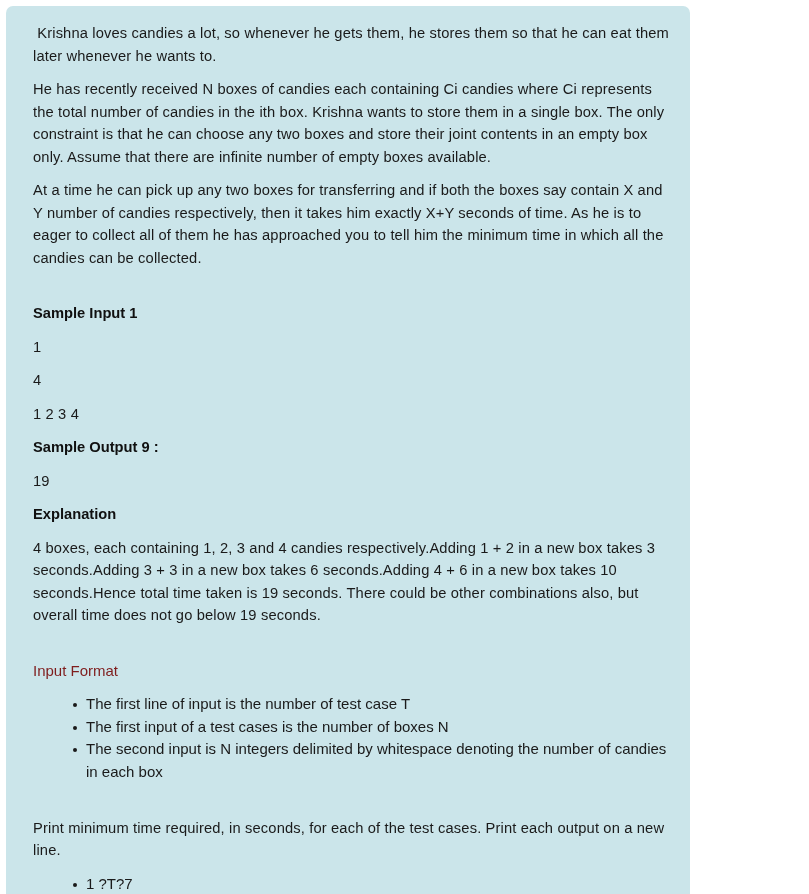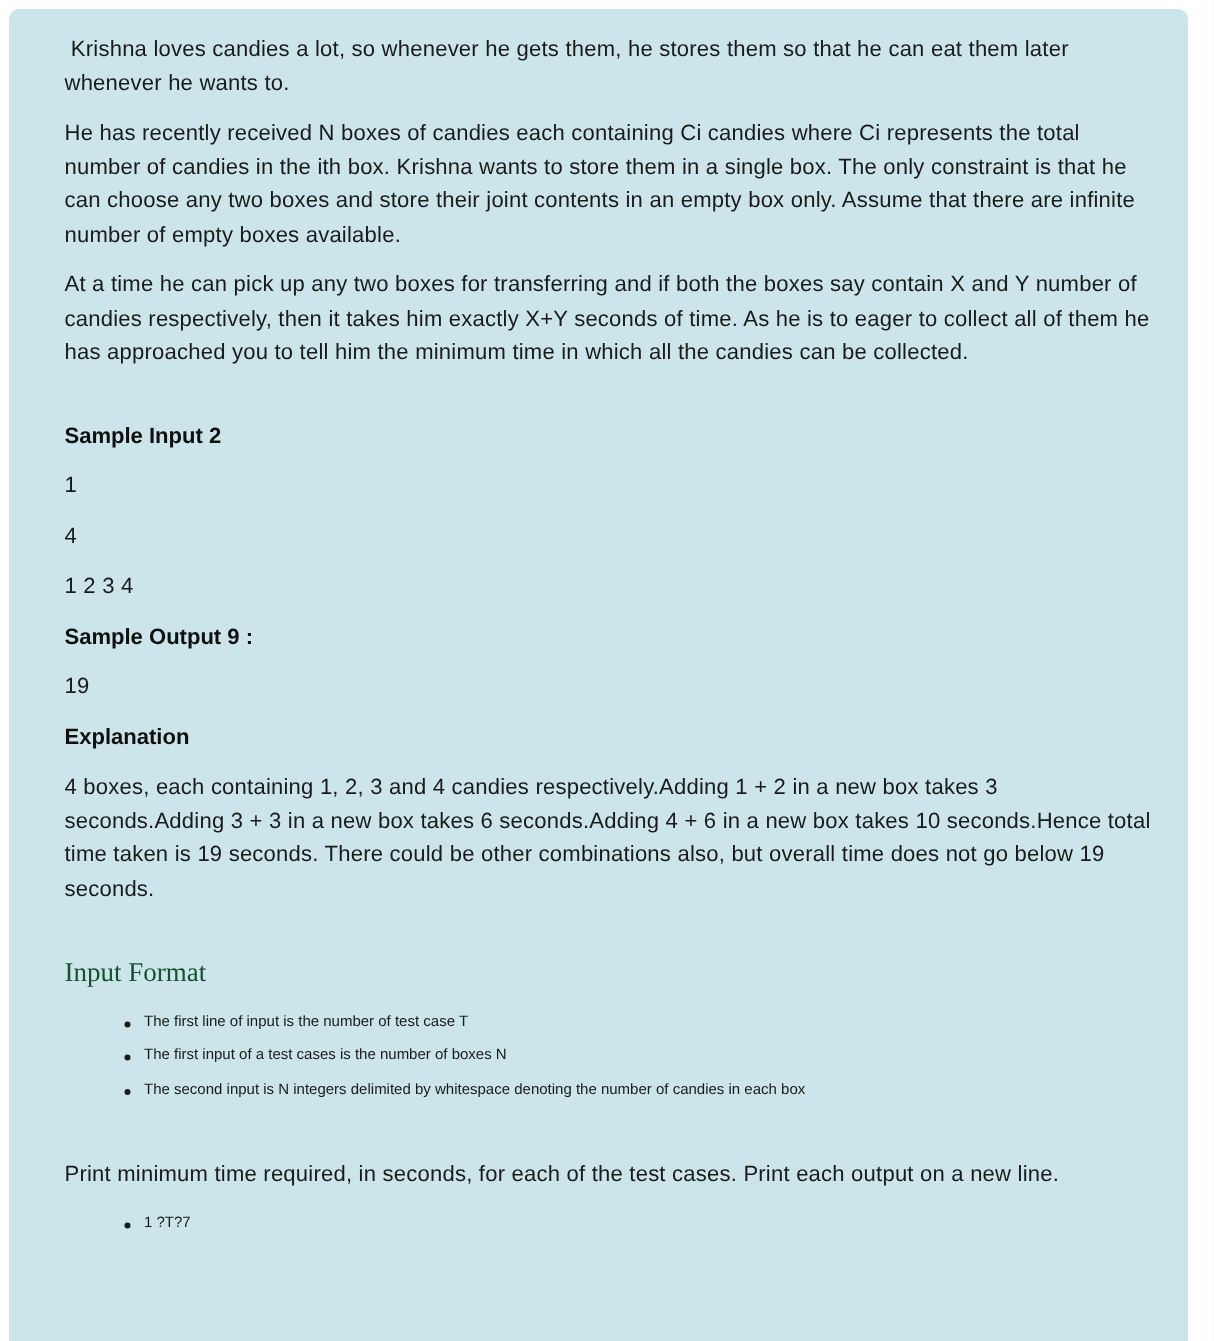--- a/index.html
+++ b/index.html
@@ -18,58 +18,57 @@
     width: 809px;
     height: 894px;
     background: #ffffff;
     position: relative;
     box-sizing: border-box;
     padding: 6px 17px 0 6px;
   }
   .panel {
     background: #cbe5ea;
     border-radius: 7px 7px 0 0;
-    padding: 16px 20px 0 37px;
+    padding: 16px 20px 0 27px;
     box-sizing: border-box;
-    width: 786px;
+    width: 684px;
     min-height: 888px;
     color: #1a1a1a;
   }
   .para {
     font-size: 14.7px;
     line-height: 22.5px;
     margin: 0 0 11px 0;
     color: #1a1a1a;
     letter-spacing: 0.01em;
   }
   .bold-head {
     font-size: 14.7px;
     line-height: 22.5px;
     font-weight: bold;
     margin: 0 0 11px 0;
     color: #101010;
   }
   .plain-head {
-    font-size: 18px;
+    font-size: 15px;
     line-height: 22.5px;
     font-weight: normal;
     margin: 0 0 11px 0;
-    color: #14532d;
-    font-family: Liberation Serif, serif;
+    color: #7f1d1d;
   }
   .spacer {
     height: 22px;
   }
   ul.bullets {
     margin: 0 0 11px 0;
     padding-left: 40px;
     list-style: none;
   }
   ul.bullets li {
-    font-size: 10px;
+    font-size: 15px;
     line-height: 22.7px;
     color: #1a1a1a;
     position: relative;
     padding-left: 13px;
     margin: 0;
   }
   ul.bullets li::before {
     content: "";
     position: absolute;
     left: 0;
@@ -90,21 +89,21 @@
   <div class="panel">
 
     <p class="para nowrap-pre"> Krishna loves candies a lot, so whenever he gets them, he stores them so that he can eat them later whenever he wants to.</p>
 
     <p class="para">He has recently received N boxes of candies each containing Ci candies where Ci represents the total number of candies in the ith box. Krishna wants to store them in a single box. The only constraint is that he can choose any two boxes and store their joint contents in an empty box only. Assume that there are infinite number of empty boxes available.</p>
 
     <p class="para">At a time he can pick up any two boxes for transferring and if both the boxes say contain X and Y number of candies respectively, then it takes him exactly X+Y seconds of time. As he is to eager to collect all of them he has approached you to tell him the minimum time in which all the candies can be collected.</p>
 
     <div class="spacer"></div>
 
-    <p class="bold-head">Sample Input 2</p>
+    <p class="bold-head">Sample Input 1</p>
 
     <p class="para">1</p>
 
     <p class="para">4</p>
 
     <p class="para">1 2 3 4</p>
 
     <p class="bold-head">Sample Output 9 :</p>
 
     <p class="para">19</p>

